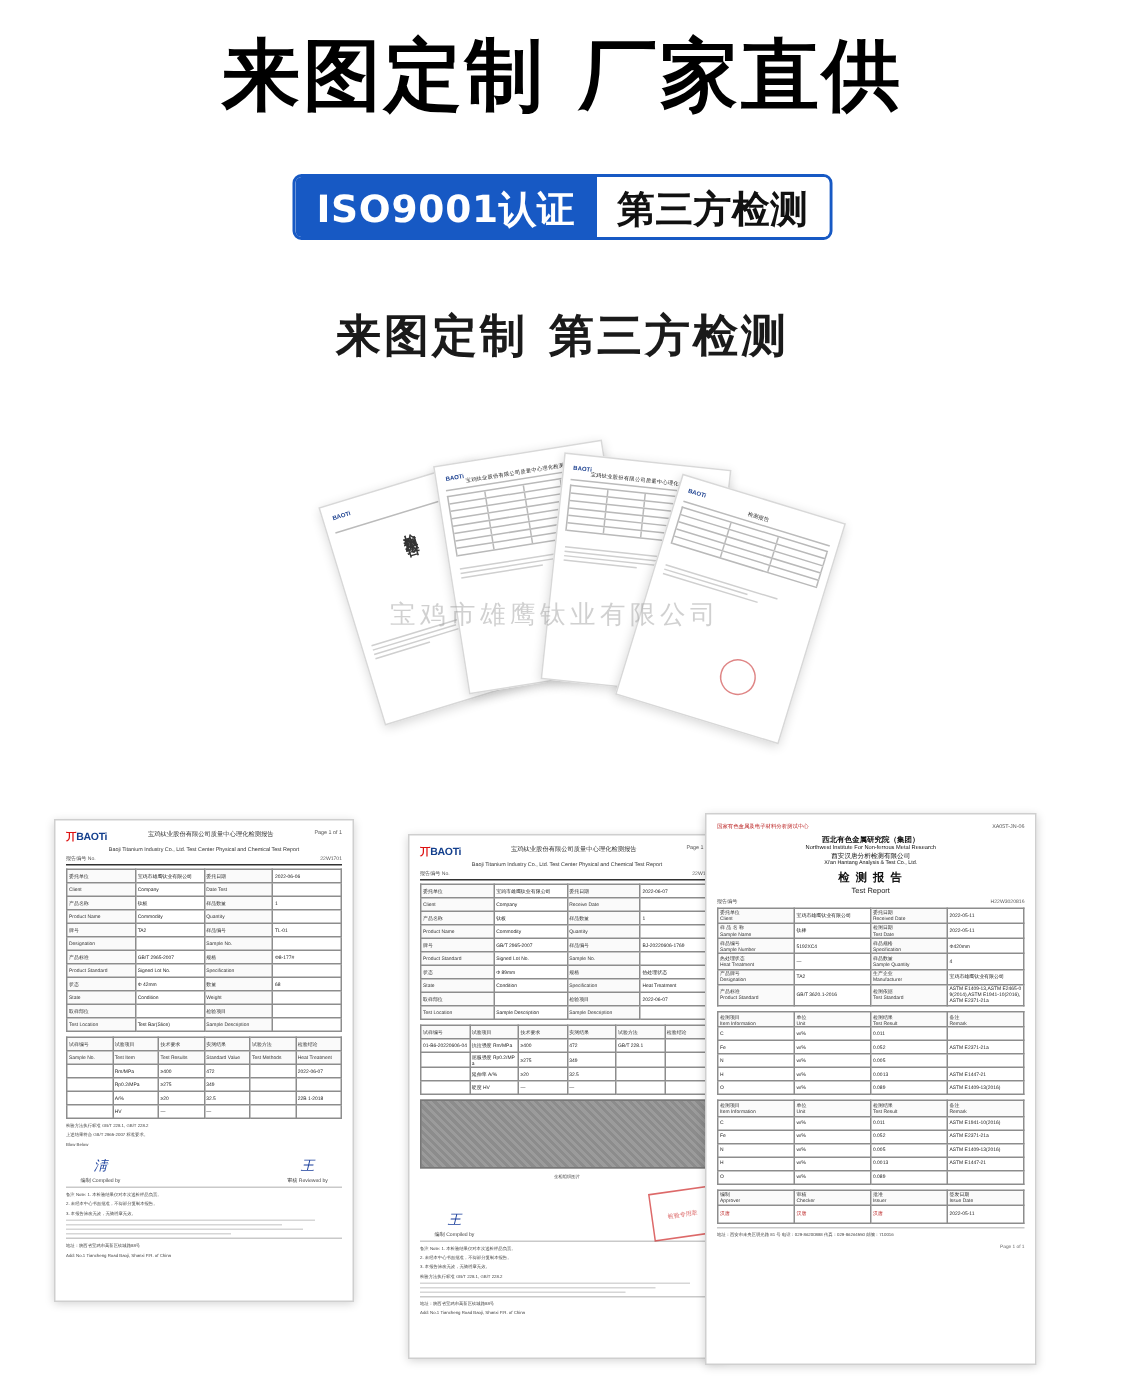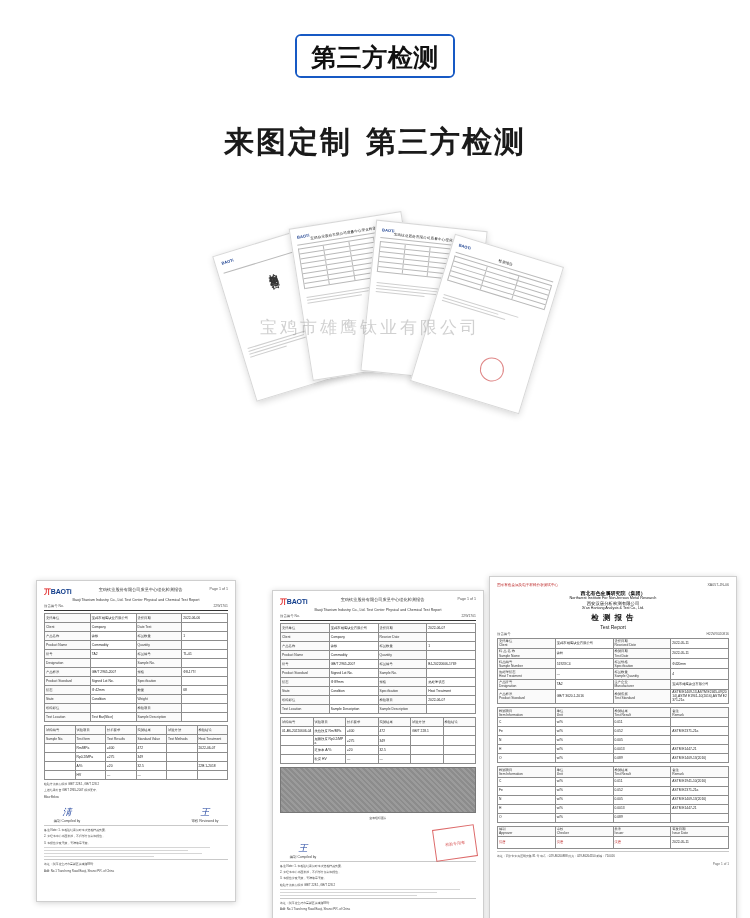--- a/index.html
+++ b/index.html
@@ -189,21 +189,21 @@
     position: absolute;
     background: #ffffff;
     border: 1px solid #cfcfcf;
     box-shadow: 0 1px 6px rgba(0,0,0,0.18);
     padding: 6px 7px;
     box-sizing: border-box;
     overflow: hidden;
   }
   .doc-1 { left: 36px;  top: 6px;  width: 200px; height: 322px; }
   .doc-2 { left: 272px; top: 16px; width: 212px; height: 350px; }
-  .doc-3 { left: 489px; top: 2px;  width: 248px; height: 368px; }
+  .doc-3 { left: 470px; top: 2px;  width: 221px; height: 368px; }
 
   .doc-topbar {
     display: flex;
     justify-content: space-between;
     align-items: flex-start;
     font-size: 4px;
     color: #444;
   }
   .doc-brand {
     font-size: 7px;
@@ -322,23 +322,27 @@
       repeating-linear-gradient(45deg, #8c8c8c 0 2px, #9b9b9b 2px 4px),
       #909090;
     border: 0.5px solid #777;
   }
 </style>
 </head>
 <body>
 
 <div class="page">
 
+  <div class="headline">
+    <span>来图定制</span><span class="gap"></span><span>厂家直供</span>
+  </div>
 
   <div class="badge-row">
     <div class="badge-wrap">
+      <div class="badge-primary">ISO9001认证</div>
       <div class="badge-secondary">第三方检测</div>
     </div>
   </div>
 
   <div class="subheading">
     <span>来图定制</span><span class="gap"></span><span>第三方检测</span>
   </div>
 
   <div class="fan-area">
 

